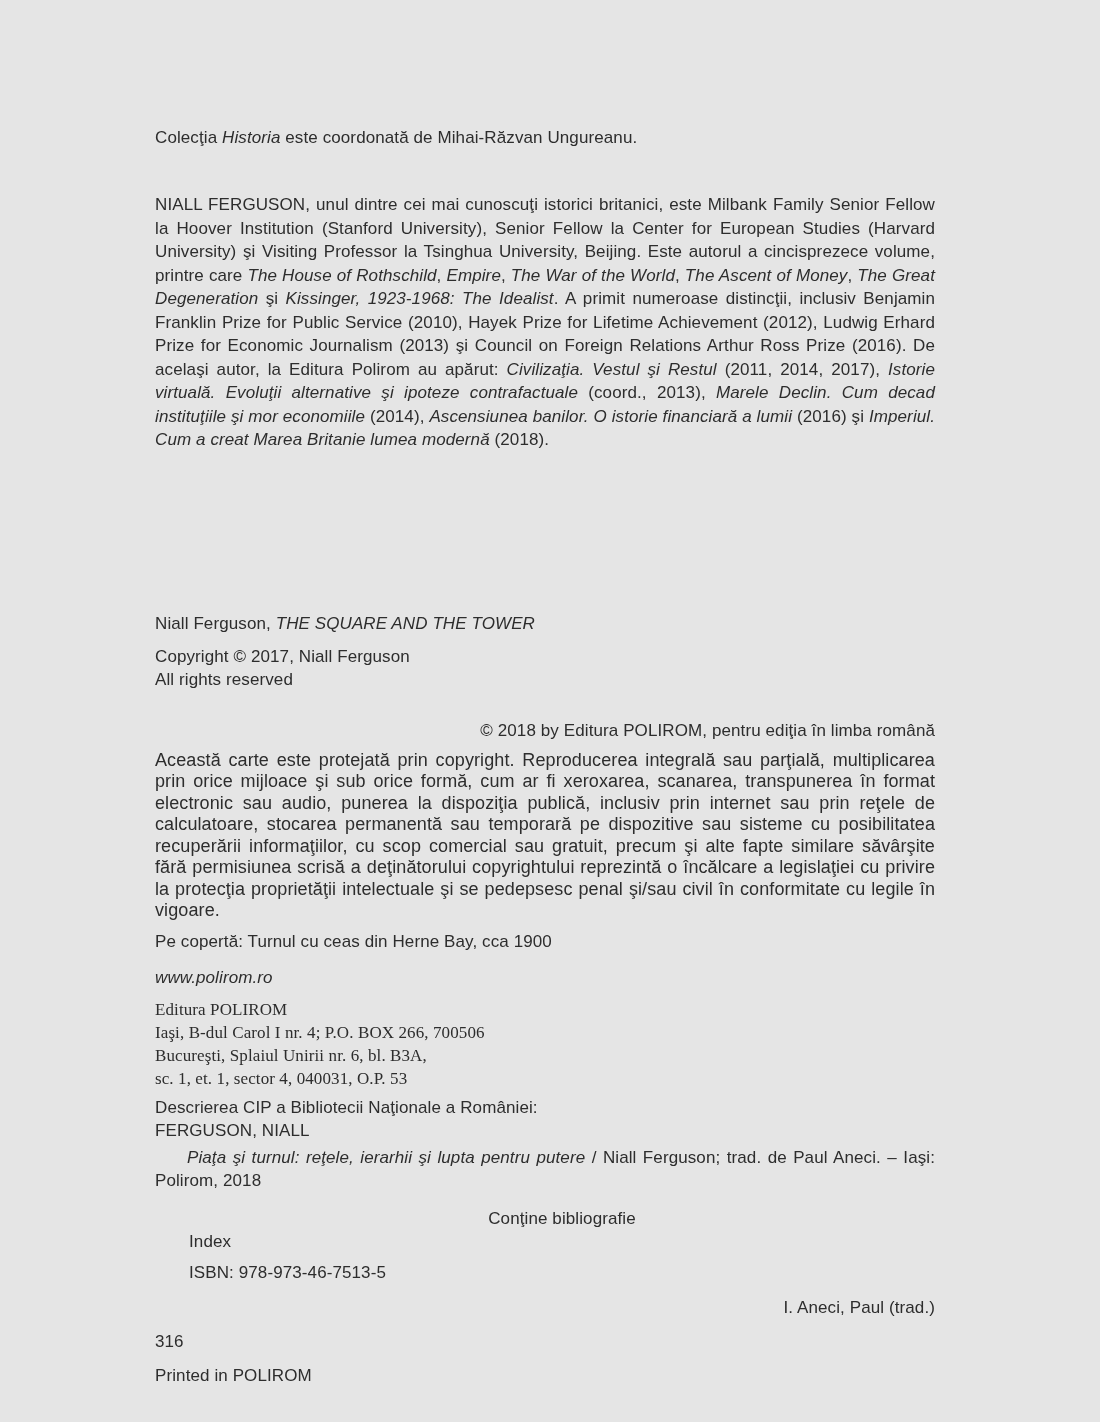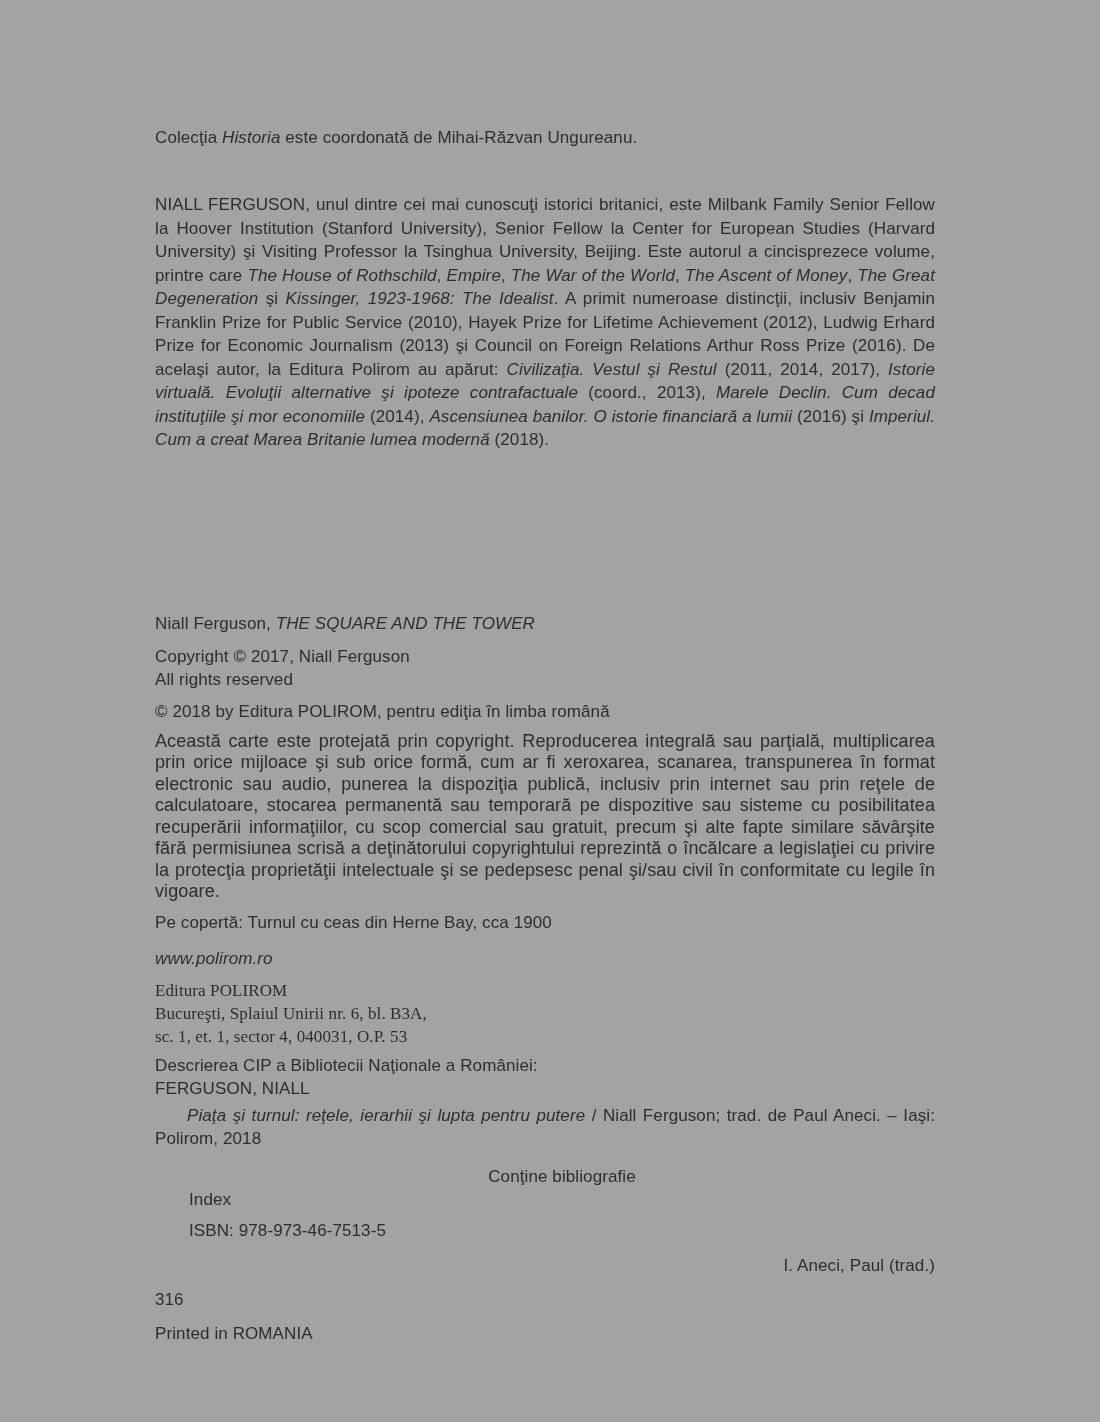--- a/index.html
+++ b/index.html
@@ -13,36 +13,36 @@
     position: relative;
     font-family: "Liberation Sans", "DejaVu Sans", sans-serif;
     color: #2d2d2d;
     -webkit-font-smoothing: antialiased;
   }
   .page {
     box-sizing: border-box;
     width: 1100px;
     height: 1422px;
     padding: 126px 165px 72px 155px;
-    background: #a3a3a3;
+    background: #e5e5e5;
     overflow: hidden;
   }
   .t {
     margin: 0;
     font-size: 17px;
     line-height: 23px;
     letter-spacing: 0.1px;
   }
   .justify { text-align: justify; }
   .italic  { font-style: italic; }
 
   .bio           { margin-top: 44px; line-height: 23.5px; }
   .title-ref     { margin-top: 160px; }
   .copy-block    { margin-top: 10px; }
-  .copy-ro       { margin-top: 9px; }
+  .copy-ro       { margin-top: 28px; text-align: right; }
   .legal {
     margin-top: 8px;
     font-size: 18px;
     line-height: 21.5px;
     letter-spacing: 0.1px;
   }
   .cover-note    { margin-top: 8px; }
   .website       { margin-top: 13px; }
   .publisher     { margin-top: 9px; font-family: Liberation Serif, serif; }
   .cip-heading   { margin-top: 6px; }
@@ -74,31 +74,32 @@
   <p class="t copy-ro">© 2018 by Editura POLIROM, pentru ediţia în limba română</p>
 
   <p class="t justify legal">Această carte este protejată prin copyright. Reproducerea integrală sau parţială, multiplicarea prin orice mijloace şi sub orice formă, cum ar fi xeroxarea, scanarea, transpunerea în format electronic sau audio, punerea la dispoziţia publică, inclusiv prin internet sau prin reţele de calculatoare, stocarea permanentă sau temporară pe dispozitive sau sisteme cu posibilitatea recuperării informaţiilor, cu scop comercial sau gratuit, precum şi alte fapte similare săvârşite fără permisiunea scrisă a deţinătorului copyrightului reprezintă o încălcare a legislaţiei cu privire la protecţia proprietăţii intelectuale şi se pedepsesc penal şi/sau civil în conformitate cu legile în vigoare.</p>
 
   <p class="t cover-note">Pe copertă: Turnul cu ceas din Herne Bay, cca 1900</p>
 
   <p class="t italic website">www.polirom.ro</p>
 
   <div class="publisher">
     <p class="t">Editura POLIROM</p>
+    <p class="t">Iaşi, B-dul Carol I nr. 4; P.O. BOX 266, 700506</p>
     <p class="t">Bucureşti, Splaiul Unirii nr. 6, bl. B3A,</p>
     <p class="t">sc. 1, et. 1, sector 4, 040031, O.P. 53</p>
   </div>
 
   <p class="t cip-heading">Descrierea CIP a Bibliotecii Naţionale a României:</p>
   <p class="t cip-author">FERGUSON, NIALL</p>
   <p class="t justify cip-entry"><i>Piaţa şi turnul: reţele, ierarhii şi lupta pentru putere</i><span> / Niall Ferguson; trad. de Paul Aneci. – Iaşi: Polirom, 2018</span></p>
   <p class="t cip-detail first">Conţine bibliografie</p>
   <p class="t cip-detail">Index</p>
 
   <p class="t isbn">ISBN: 978-973-46-7513-5</p>
 
   <p class="t translator">I. Aneci, Paul (trad.)</p>
 
   <p class="t page-number">316</p>
 
-  <p class="t printed">Printed in ROMANIA</p>
+  <p class="t printed">Printed in POLIROM</p>
 
 </div>
 
 </body></html>

